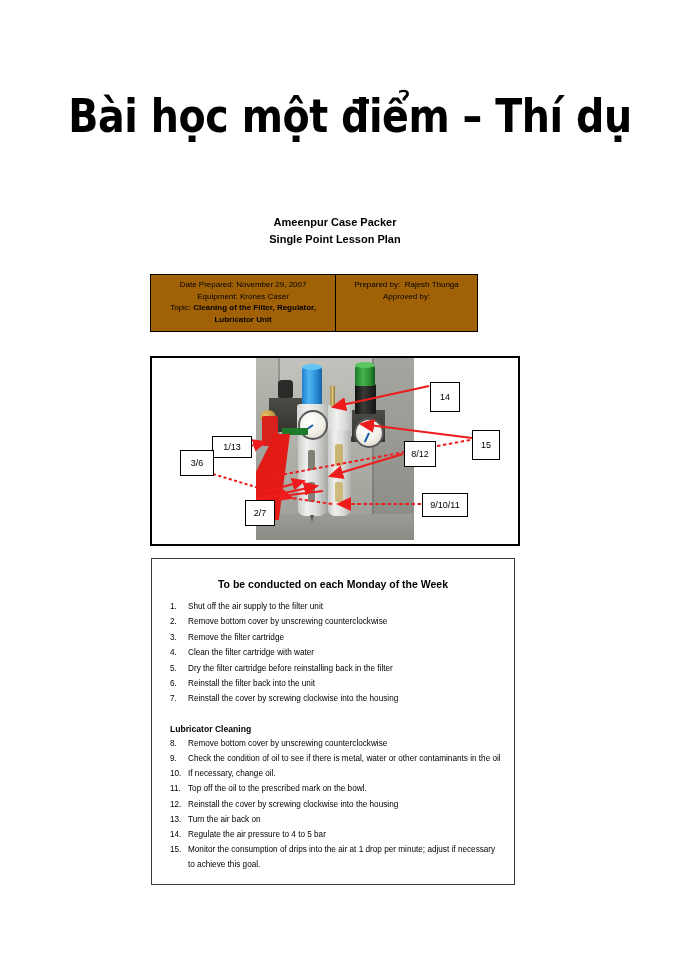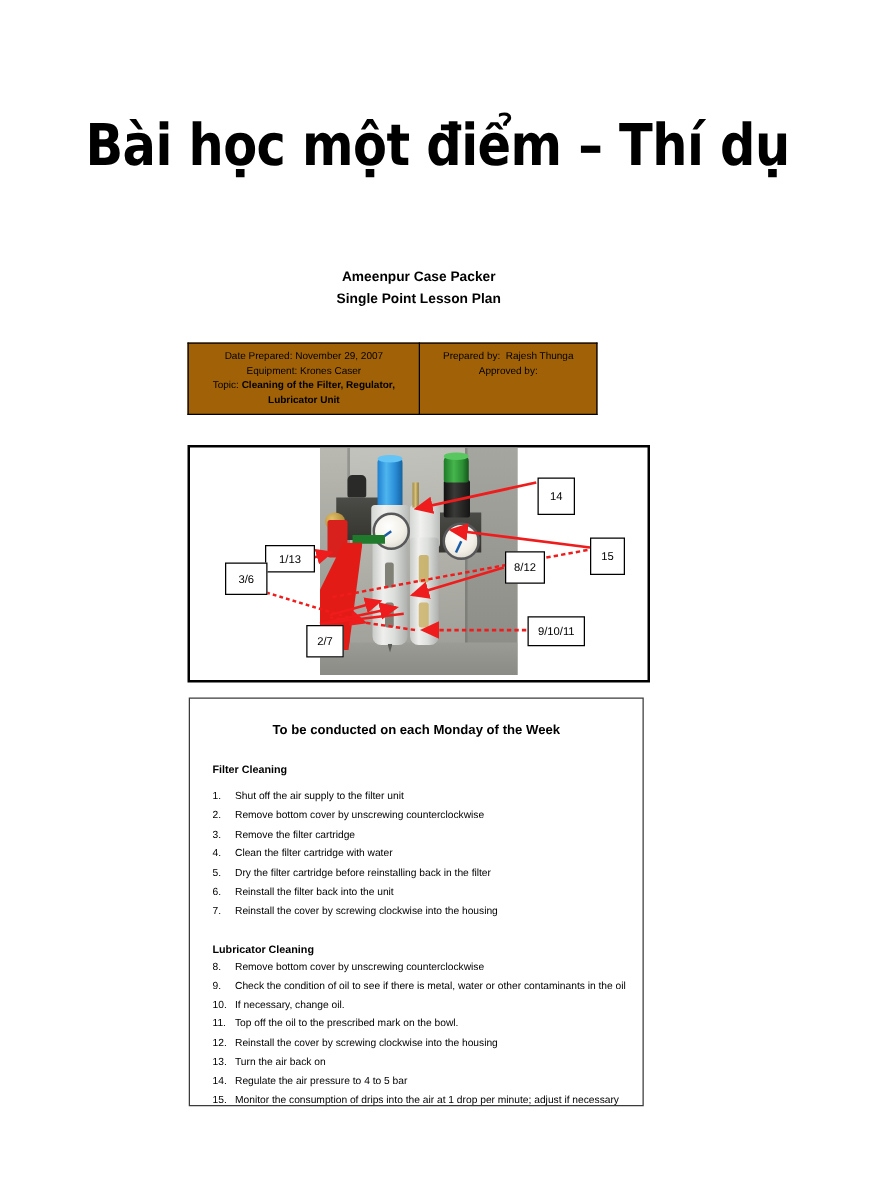--- a/index.html
+++ b/index.html
@@ -423,21 +423,20 @@
         <div class="callout" style="left: 270px; top: 135px; width: 44px; height: 22px;">
           <span>9/10/11</span>
         </div>
       </div>
   </div>
 </div>
 
 <div id="instructions">
   <div id="instr-title">To be conducted on each Monday of the Week</div>
   <div id="sections-host">
-      <div class="section-head">Filter Cleaning</div>
       <ol class="steps">
         <li><span class="num">1.</span><span>Shut off the air supply to the filter unit</span></li>
         <li><span class="num">2.</span><span>Remove bottom cover by unscrewing counterclockwise</span></li>
         <li><span class="num">3.</span><span>Remove the filter cartridge</span></li>
         <li><span class="num">4.</span><span>Clean the filter cartridge with water</span></li>
         <li><span class="num">5.</span><span>Dry the filter cartridge before reinstalling back in the filter</span></li>
         <li><span class="num">6.</span><span>Reinstall the filter back into the unit</span></li>
         <li><span class="num">7.</span><span>Reinstall the cover by screwing clockwise into the housing</span></li>
       </ol>
       <div class="section-head second">Lubricator Cleaning</div>

